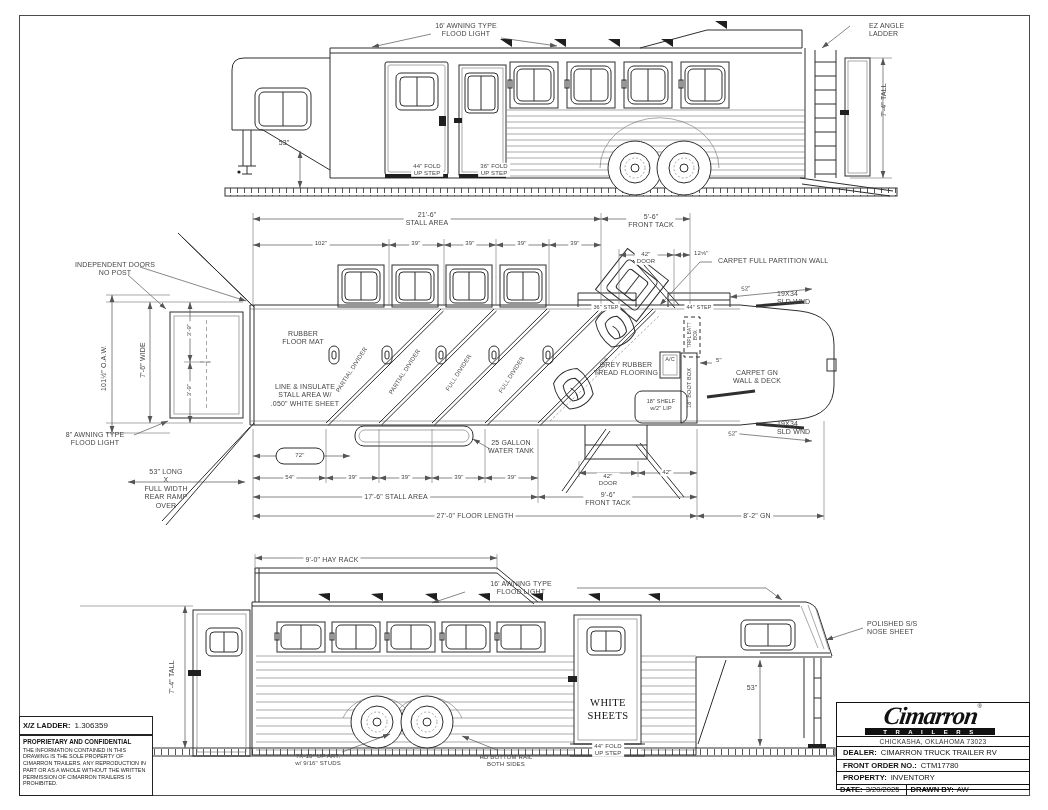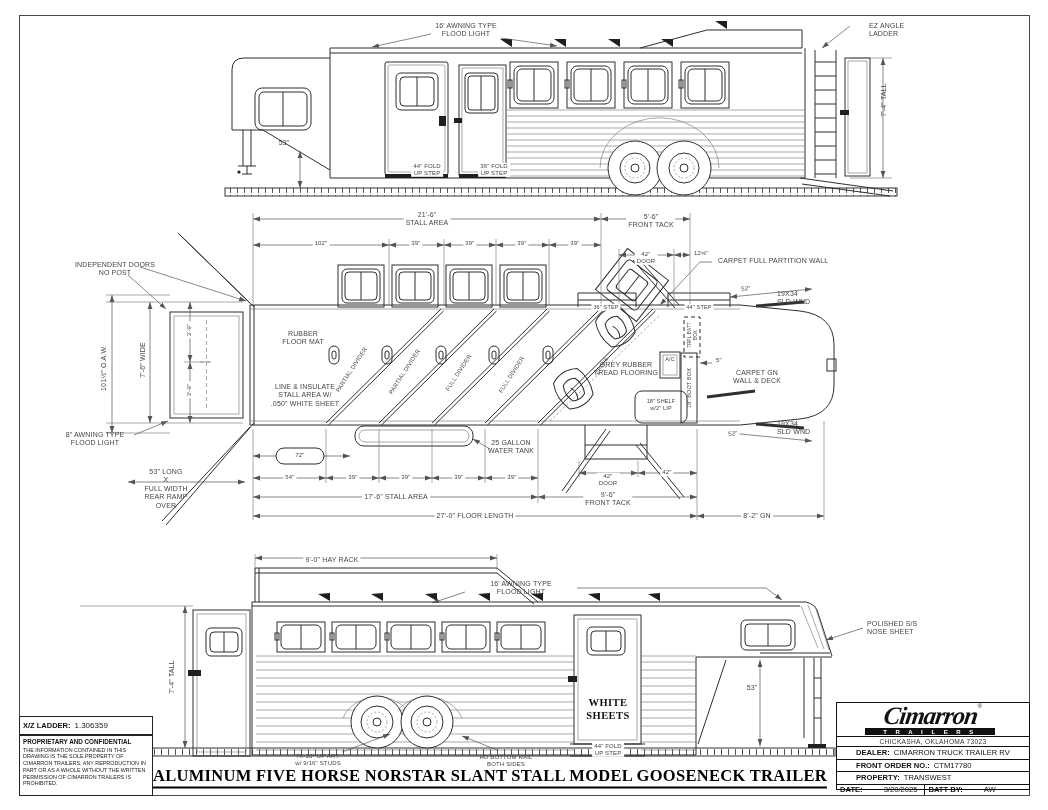--- a/index.html
+++ b/index.html
@@ -16,46 +16,46 @@
   svg .th{stroke:#2f2f2f;fill:none;stroke-width:2.8;}
   svg .wh{fill:#fff;stroke:#2f2f2f;stroke-width:1;}
   .cad{position:absolute;font-size:7px;line-height:1.2;color:#454545;text-align:center;
        white-space:pre-line;transform:translate(-50%,-50%);letter-spacing:.15px;}
   .wbg{background:#fff;padding:0 2px;}
   .lft{text-align:left;transform:translate(0,-50%);}
   .rot{transform:translate(-50%,-50%) rotate(-90deg);}
   .diag{transform:translate(-50%,-50%) rotate(-57deg);}
   .r6{transform:translate(-50%,-50%) rotate(-6deg);}
   .d6{font-size:6px;} .d55{font-size:5.5px;} .d45{font-size:4.6px;}
-  .serifb{font-family:"Liberation Serif",serif;font-weight:bold;font-size:10.5px;color:#111;letter-spacing:.4px;}
+  .serifb{font-family:"Liberation Serif",serif;font-weight:normal;font-size:10.5px;color:#111;letter-spacing:.4px;}
   .main-title{position:absolute;left:490px;top:777px;transform:translate(-50%,-50%);
       font-family:"Liberation Serif",serif;font-weight:bold;font-size:16.5px;color:#000;
       white-space:nowrap;border-bottom:2px solid #000;padding-bottom:1px;letter-spacing:.3px;}
   .ibox{position:absolute;left:19px;top:716px;width:134px;height:19px;border:1.3px solid #222;
       box-sizing:border-box;display:flex;align-items:center;gap:4px;padding:0 3px;background:#fff;}
   .ib-l{font-weight:bold;font-size:7.5px;color:#111;}
   .ib-v{font-size:8px;color:#222;}
   .ibox2{position:absolute;left:19px;top:734.7px;width:134px;height:61px;border:1.3px solid #222;
       box-sizing:border-box;padding:2px 3px;background:#fff;}
   .ib-t{font-weight:bold;font-size:6.3px;color:#111;margin-bottom:2px;}
   .ib-p{font-size:5.4px;line-height:1.25;color:#222;}
   .tblock{position:absolute;left:836px;top:702px;width:194px;height:88px;border:1.5px solid #111;
       box-sizing:border-box;background:#fff;}
   .tb-logo{position:relative;height:33px;text-align:center;overflow:hidden;}
   .tb-brand{font-family:"Liberation Serif",serif;font-style:italic;font-weight:bold;font-size:25px;
       color:#111;letter-spacing:-1px;display:inline-block;transform:skewX(-8deg);line-height:1;}
   .tb-reg{font-size:6px;vertical-align:top;color:#111;}
   .tb-banner{position:absolute;left:28px;right:34px;bottom:1px;background:#111;color:#fff;
       font-size:6px;font-weight:bold;letter-spacing:3.5px;text-align:center;padding:.5px 0;}
   .tb-addr{border-top:1.2px solid #111;font-size:6.6px;text-align:center;color:#333;padding:1px 0;letter-spacing:.3px;}
-  .tb-row{border-top:1.2px solid #111;font-size:7.6px;color:#111;padding:1px 19px;display:flex;gap:4px;align-items:center;height:9.5px;}
+  .tb-row{border-top:1.2px solid #111;font-size:7.6px;color:#111;padding:1px 6px;display:flex;gap:4px;align-items:center;height:9.5px;}
   .tb-lbl{font-weight:bold;white-space:nowrap;}
   .tb-val{white-space:nowrap;}
   .tb-split{padding:0;}
-  .tb-cell{display:flex;gap:21px;padding:1px 3px;align-items:center;}
+  .tb-cell{display:flex;gap:3px;padding:1px 3px;align-items:center;}
   .tb-cell.right{border-left:1.2px solid #111;}
 </style>
 </head>
 <body>
 
 <div class="sheet">
   <div class="frame"></div>
 
   <svg class="art" style="left:150px;top:18px" width="770" height="184" viewBox="0 0 770 184">
     <defs>
@@ -457,21 +457,20 @@
   <div class="cad" style="left:752px;top:688px">53"</div>
   <div class="cad serifb" style="left:608px;top:710px">WHITE
 SHEETS</div>
   <div class="cad wbg d6" style="left:608px;top:750px">44" FOLD
 UP STEP</div>
   <div class="cad d6" style="left:318px;top:760px">7K-10° UP ART.
 w/ 9/16" STUDS</div>
   <div class="cad d6" style="left:506px;top:761px">HD BOTTOM RAIL
 BOTH SIDES</div>
 
-  <div class="main-title">ALUMINUM FIVE HORSE NORSTAR SLANT STALL MODEL GOOSENECK TRAILER</div>
 
   <div class="ibox">
     <span class="ib-l">X/Z LADDER:</span>
     <span class="ib-v">1.306359</span>
   </div>
   <div class="ibox2">
     <div class="ib-t">PROPRIETARY AND CONFIDENTIAL</div>
     <div class="ib-p">THE INFORMATION CONTAINED IN THIS DRAWING IS THE SOLE PROPERTY OF CIMARRON TRAILERS.  ANY REPRODUCTION IN PART OR AS A WHOLE WITHOUT THE WRITTEN PERMISSION OF CIMARRON TRAILERS IS PROHIBITED.</div>
   </div>
 
@@ -484,26 +483,26 @@
     <div class="tb-row">
       <span class="tb-lbl">DEALER:</span>
       <span class="tb-val">CIMARRON TRUCK TRAILER RV</span>
     </div>
     <div class="tb-row">
       <span class="tb-lbl">FRONT ORDER NO.:</span>
       <span class="tb-val">CTM17780</span>
     </div>
     <div class="tb-row">
       <span class="tb-lbl">PROPERTY:</span>
-      <span class="tb-val">TRANSWEST</span>
+      <span class="tb-val">INVENTORY</span>
     </div>
     <div class="tb-row tb-split">
       <span class="tb-cell">
         <span class="tb-lbl">DATE:</span>
         <span class="tb-val">3/20/2025</span>
       </span>
       <span class="tb-cell right">
-        <span class="tb-lbl">BATT BY:</span>
+        <span class="tb-lbl">DRAWN BY:</span>
         <span class="tb-val">AW</span>
       </span>
     </div>
   </div>
 </div>
 
 </body></html>

